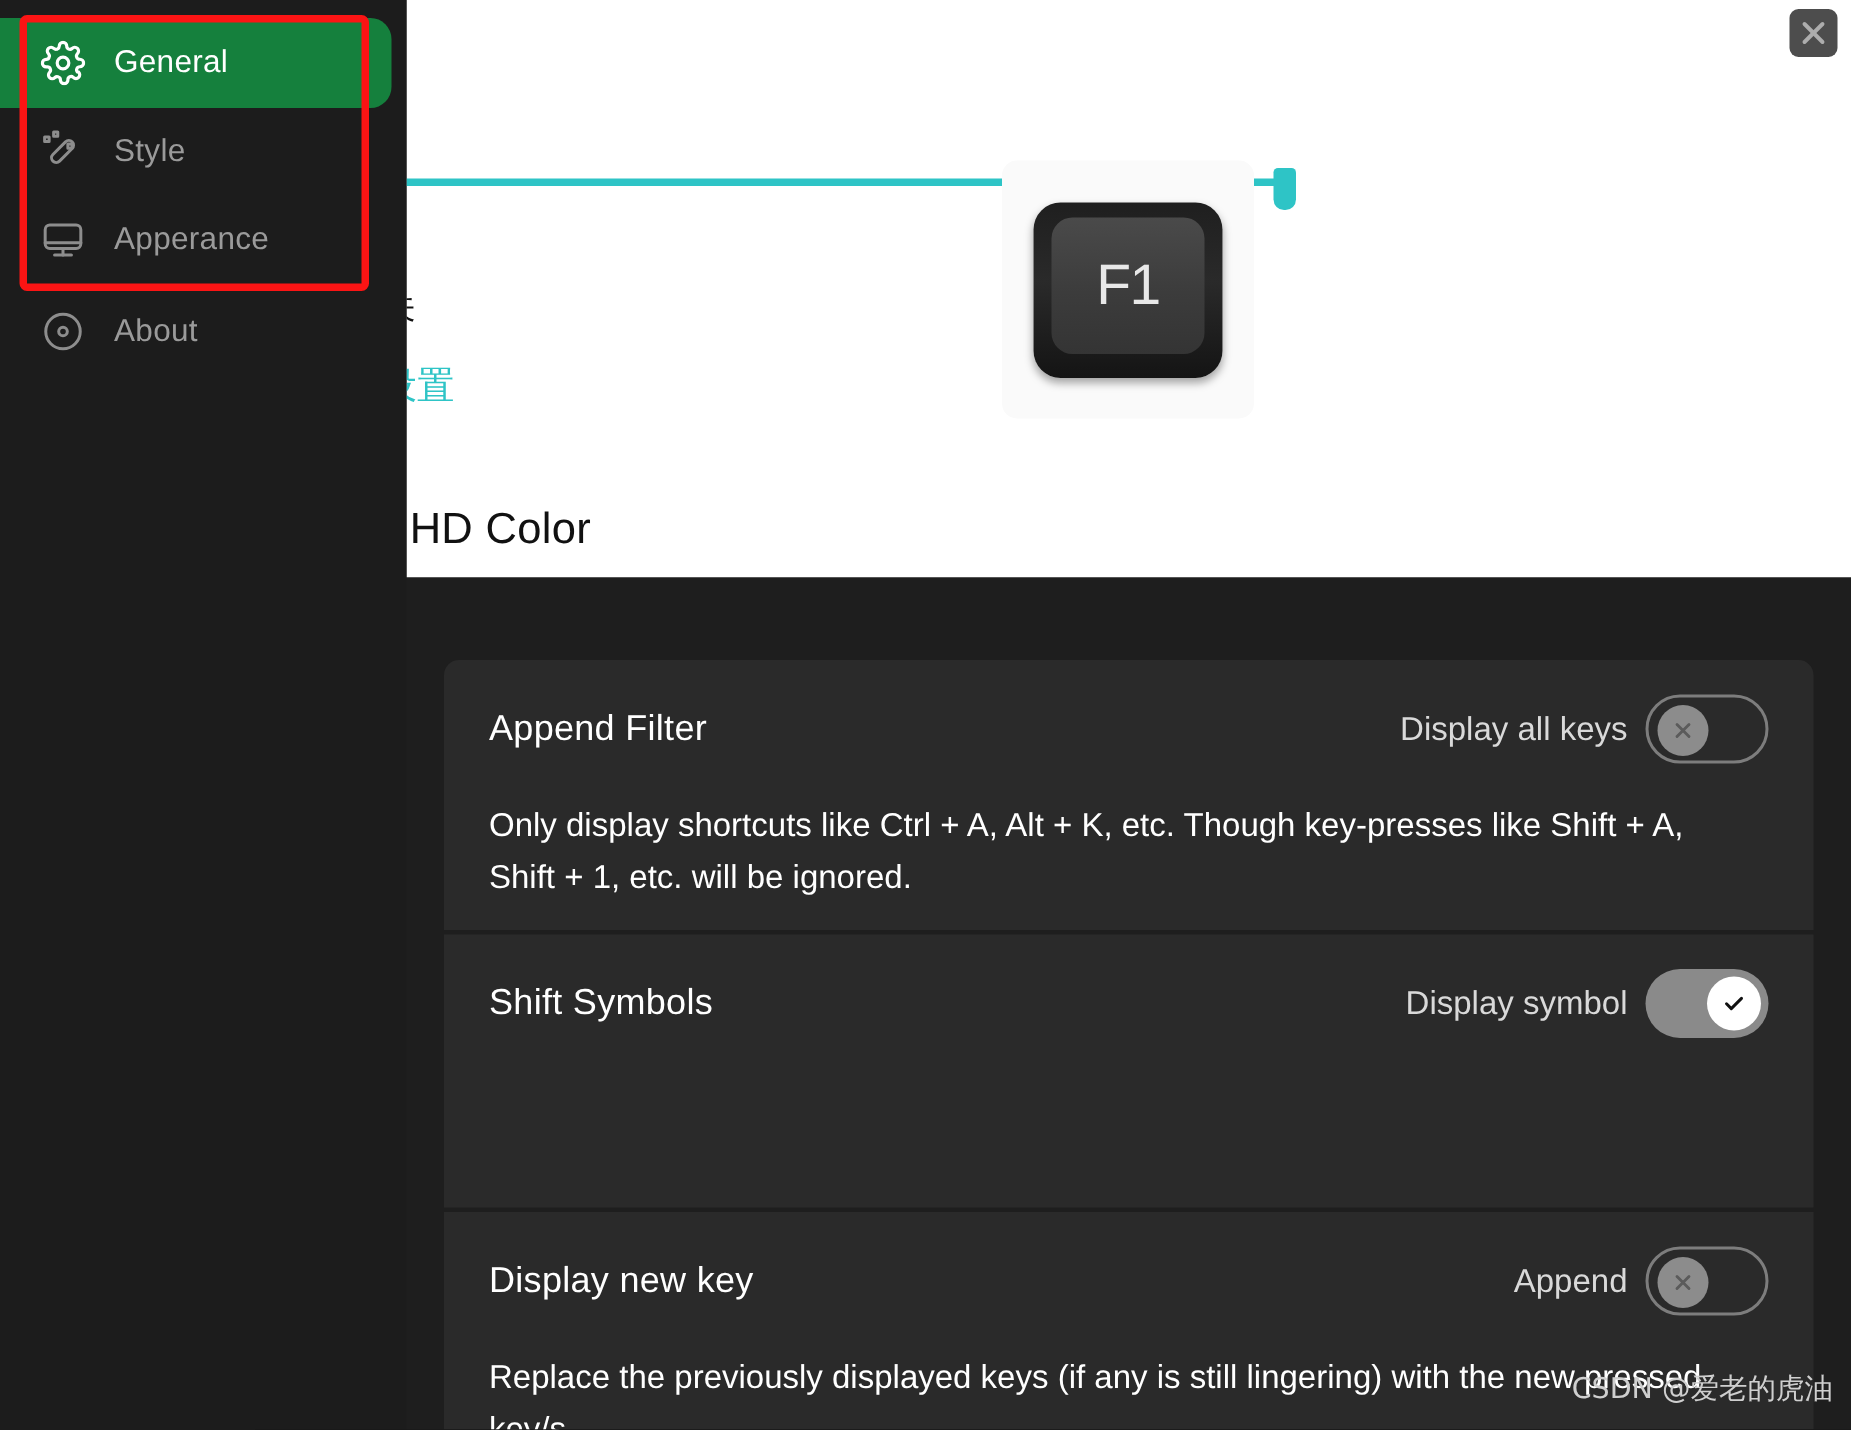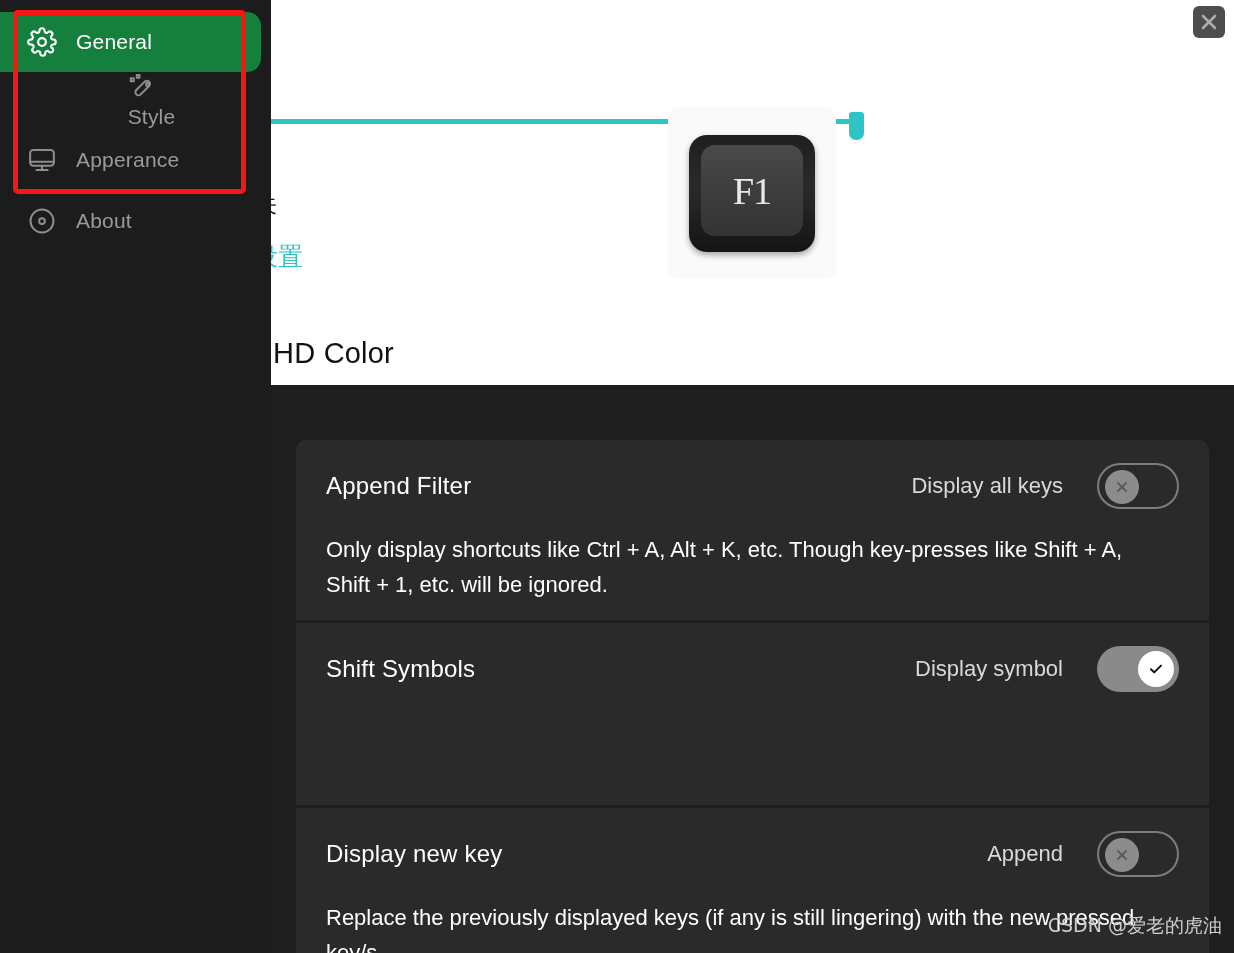--- a/index.html
+++ b/index.html
@@ -89,21 +89,21 @@
   }
   .key-label {
     position: absolute;
     left: 0; right: 0; top: 50%;
     transform: translateY(-50%);
     text-align: center;
     color: #e8e8e8;
     font-size: 38px;
     font-weight: 300;
     letter-spacing: -1px;
-    font-family: Liberation Serif, serif;
+    font-family: Liberation Sans, sans-serif;
   }
 
   
   .close-btn {
     position: absolute;
     right: 9px; top: 6px;
     width: 32px; height: 32px;
     background: #4d4d4d;
     border-radius: 6px;
     cursor: pointer;
@@ -136,21 +136,21 @@
   }
   .nav-item .lbl {
     margin-left: 17px;
     font-size: 21px;
     color: #9a9a9a;
     letter-spacing: 0.2px;
     font-weight: 400;
   }
   .nav-item.active .lbl { color: #ffffff; }
   .nav-item[data-idx="0"] { top: 12px; }
-  .nav-item[data-idx="1"] { top: 71px; flex-direction: column; }
+  .nav-item[data-idx="1"] { top: 71px; }
   .nav-item[data-idx="2"] { top: 130px; text-align: right; }
   .nav-item[data-idx="3"] { top: 191px; }
 
   .red-box {
     position: absolute;
     left: 13px; top: 10px;
     width: 233px; height: 184px;
     border: 5px solid #fb1414;
     border-radius: 5px;
     pointer-events: none;
@@ -180,21 +180,21 @@
     height: 92px;
   }
   .card-title {
     font-size: 24px;
     color: #ffffff;
     font-weight: 400;
     letter-spacing: 0.2px;
   }
   .card-right {
     margin-left: auto;
-    display: flex; align-items: center; gap: 34px;
+    display: flex; align-items: center; gap: 12px;
   }
   .toggle-label {
     font-size: 22px;
     color: #d9d9d9;
     font-weight: 400;
   }
   .switch {
     position: relative;
     width: 82px; height: 46px;
     border-radius: 23px;

